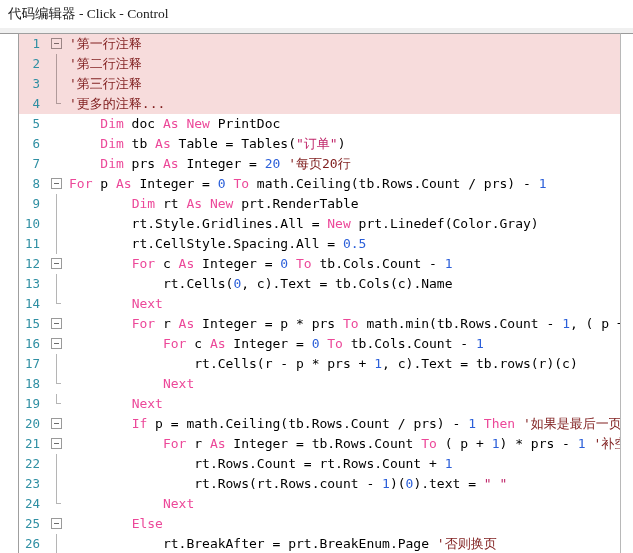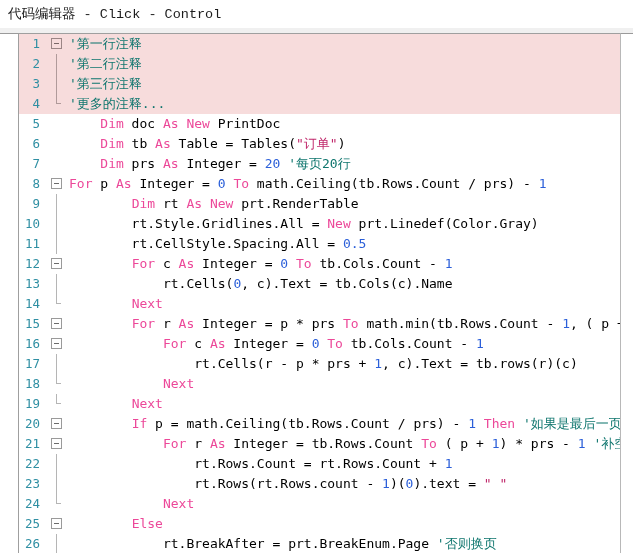--- a/index.html
+++ b/index.html
@@ -17,21 +17,21 @@
   .titlebar{
     height:28px;
     background:#ffffff;
     display:flex;align-items:center;
     padding-left:8px;
     box-sizing:border-box;
   }
   .titlebar .title{
     font-size:13.5px;
     color:#1b1b1b;
-    font-family:Liberation Mono, monospace;
+    font-family:Liberation Serif, serif;
     white-space:nowrap;
   }
   .toolstrip{
     height:5px;
     background:#f0f0f0;
     border-bottom:1px solid #9a9a9a;
   }
   .editor-outer{
     position:absolute;
     left:18px;top:33px;
@@ -124,21 +124,21 @@
     padding-left:3px;
     color:#000000;
     font-family:"DejaVu Sans Mono","Liberation Mono",monospace;
     font-size:13px;
     overflow:hidden;
     white-space:pre;
   }
   .kw{ color:#ec4899; }
   .num{ color:#2b5fd9; }
   .str{ color:#c0286b; }
-  .com{ color:#0f766e; }
+  .com{ color:#7f1d1d; }
 </style>
 </head>
 <body>
 
 <div class="window">
 
   <div class="titlebar">
     <span class="title">代码编辑器 - Click - Control</span>
   </div>
 

